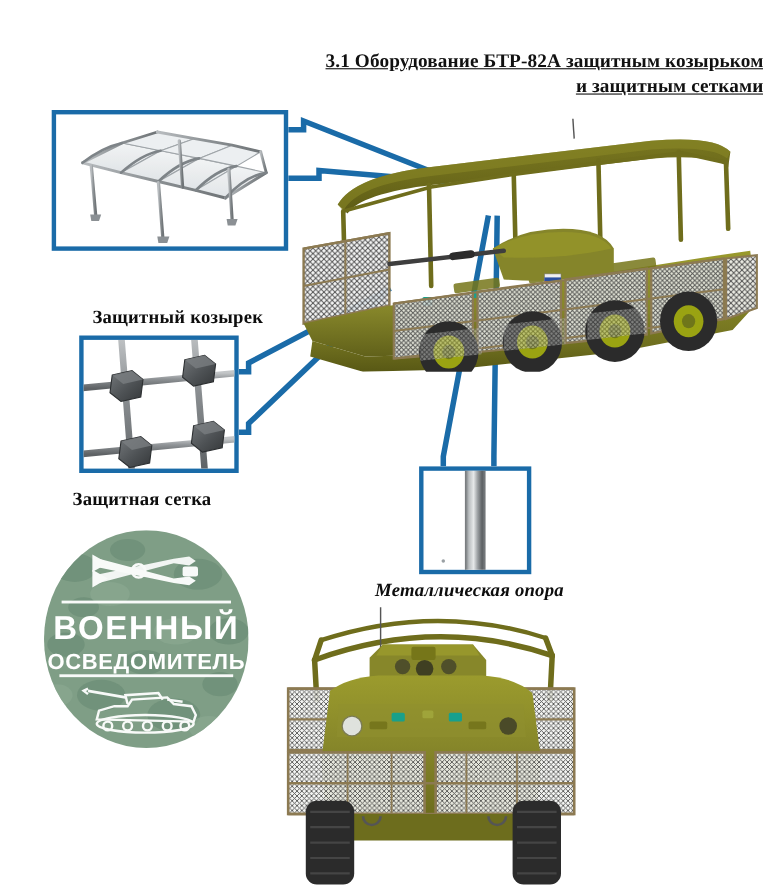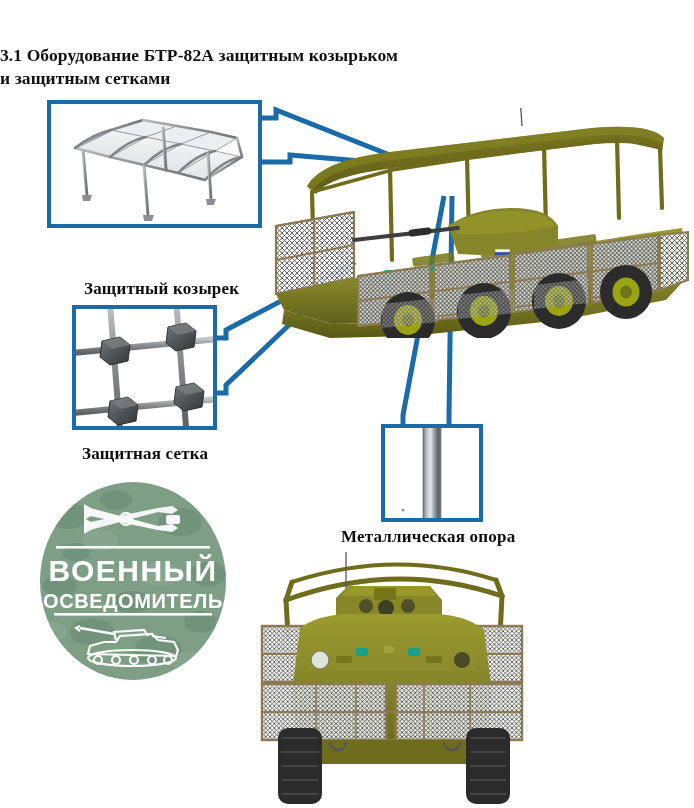--- a/index.html
+++ b/index.html
@@ -6,34 +6,35 @@
   body{
     width:694px;height:808px;position:relative;overflow:hidden;
     font-family:"Liberation Serif","DejaVu Serif",serif;
     color:#111;
   }
   #stage{position:absolute;inset:0;width:694px;height:808px;}
   .abs{position:absolute;}
 
   
   #title{
-    left:0;top:44px;width:694px;text-align:left;
+    left:0;top:44px;width:694px;text-align:right;
     font-weight:bold;font-size:17.5px;line-height:23px;
     letter-spacing:.1px;
+    text-decoration:underline;
   }
   #title .l2{display:block;}
 
   
   .callout-label{
     font-weight:bold;font-size:17px;letter-spacing:.2px;color:#0d0d0d;
     white-space:nowrap;
   }
   #label-canopy{left:84px;top:240px;margin-top:39px;}
-  #label-mesh{left:82px;top:444px;}
-  #label-pole{left:341px;top:527px;}
+  #label-mesh{left:66px;top:444px;}
+  #label-pole{left:341px;top:527px;font-style:italic;}
 
   
   .inset{
     border:4px solid #1a6ba8;background:#ffffff;box-sizing:border-box;
   }
   #inset-canopy{left:47px;top:100px;width:215px;height:128px;}
   #inset-mesh{left:72px;top:305px;width:145px;height:125px;}
   #inset-pole{left:381px;top:424px;width:102px;height:98px;}
 
   .inset-svg{display:block;width:100%;height:100%;}

